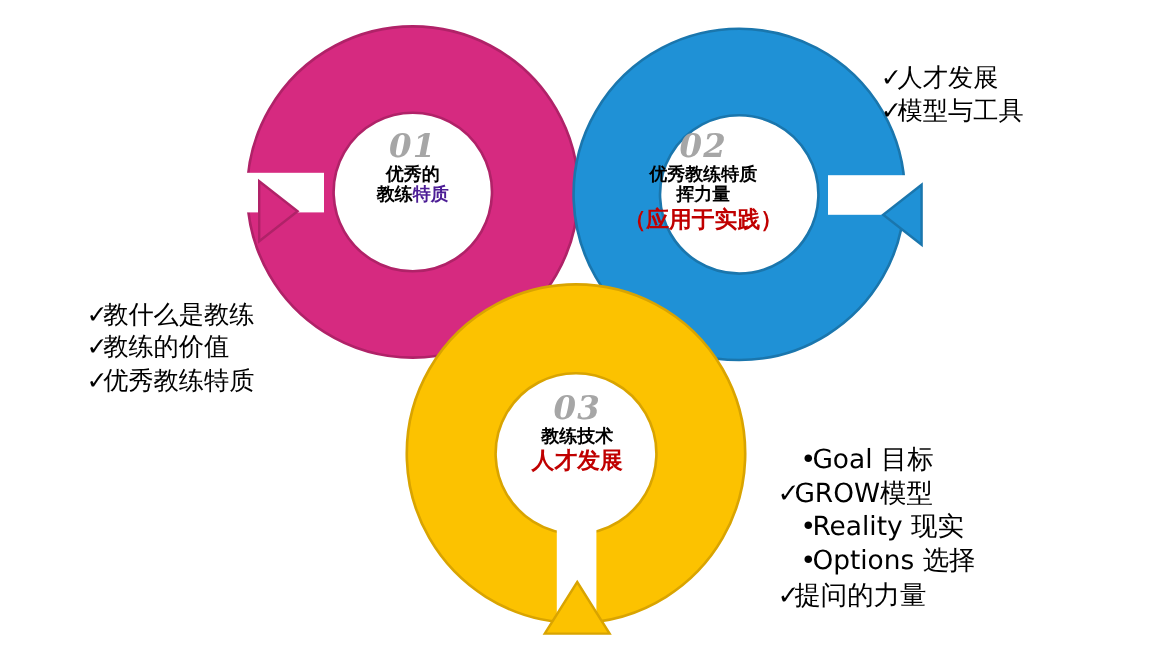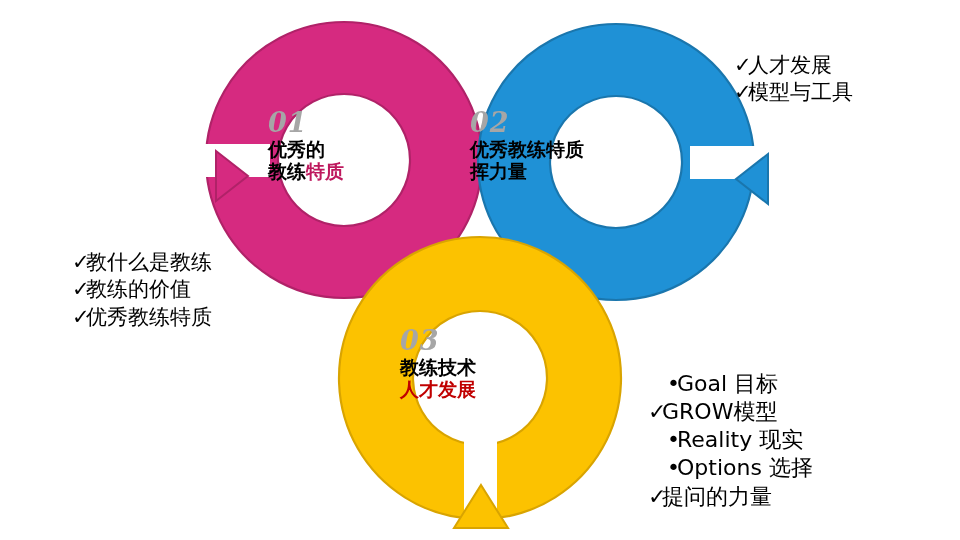--- a/index.html
+++ b/index.html
@@ -23,44 +23,44 @@
   svg.diagram {
     position: absolute;
     left: 0; top: 0;
     width: 960px;
     height: 540px;
   }
 
   
   .hub {
     position: absolute;
-    text-align: left;
+    text-align: center;
     line-height: 1.12;
     pointer-events: none;
   }
   .hub-num {
     font-family: "DejaVu Serif", "Liberation Serif", serif;
     font-style: italic;
     font-weight: bold;
     font-size: 27px;
     color: #a6a6a6;
     letter-spacing: 1px;
     display: block;
     margin-bottom: 1px;
   }
   .hub-title {
-    font-family: Liberation Sans, sans-serif;
+    font-family: Liberation Mono, monospace;
     font-weight: bold;
-    font-size: 19px;
+    font-size: 15px;
     color: #000000;
     display: block;
     white-space: nowrap;
   }
   .hub-title .accent {
-    color: #be185d;
+    color: #4c1d95;
   }
   .hub-sub {
     font-family: "DejaVu Sans", "Liberation Sans", sans-serif;
     font-weight: bold;
     font-size: 19px;
     color: #c00000;
     display: block;
     white-space: nowrap;
   }
 
@@ -164,20 +164,21 @@
   <div class="hub" id="hub-01">
     <span class="hub-num">01</span>
     <span class="hub-title">优秀的</span>
     <span class="hub-title"><span>教练</span><span class="accent">特质</span></span>
   </div>
 
   <div class="hub" id="hub-02">
     <span class="hub-num">02</span>
     <span class="hub-title">优秀教练特质</span>
     <span class="hub-title">挥力量</span>
+    <span class="hub-sub">（应用于实践）</span>
   </div>
 
   <div class="hub" id="hub-03">
     <span class="hub-num">03</span>
     <span class="hub-title">教练技术</span>
     <span class="hub-sub">人才发展</span>
   </div>
 
   <div class="note" id="note-left">
       <span class="note-line"><span class="tick">✓</span><span>教什么是教练</span></span>

